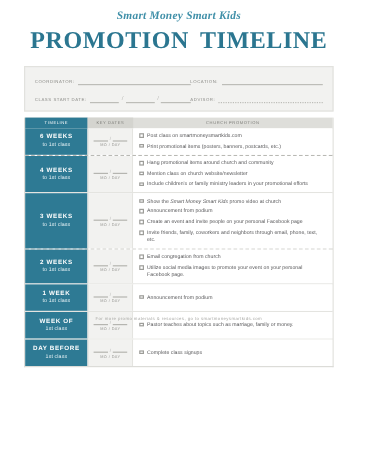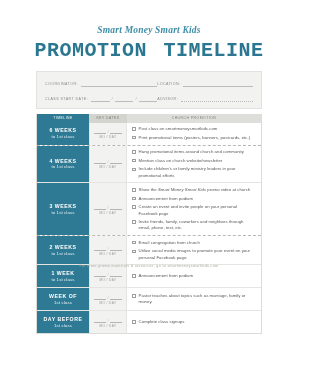--- a/index.html
+++ b/index.html
@@ -6,39 +6,39 @@
   body{
     width:298px;height:386px;
     background:#ffffff;
     font-family:"Liberation Sans", sans-serif;
     overflow:hidden;
   }
   .page{
     position:relative;
     width:298px;height:278px;
     box-sizing:border-box;
-    padding:16px;
+    padding:0;
   }
 
   
   .title-block{
     text-align:center;
     padding-top:10px;
   }
   .subtitle{
     font-family:"Liberation Serif", serif;
     font-style:italic;
     font-weight:bold;
     font-size:9.5px;
     color:#3f8fa8;
     letter-spacing:.2px;
     line-height:1;
   }
   .maintitle{
-    font-family:Liberation Mono, monospace;
+    font-family:Liberation Serif, serif;
     font-weight:bold;
     font-size:20px;
     color:#2b7690;
     letter-spacing:.5px;
     line-height:1.15;
     margin-top:3px;
     word-spacing:4px;
   }
 
   

